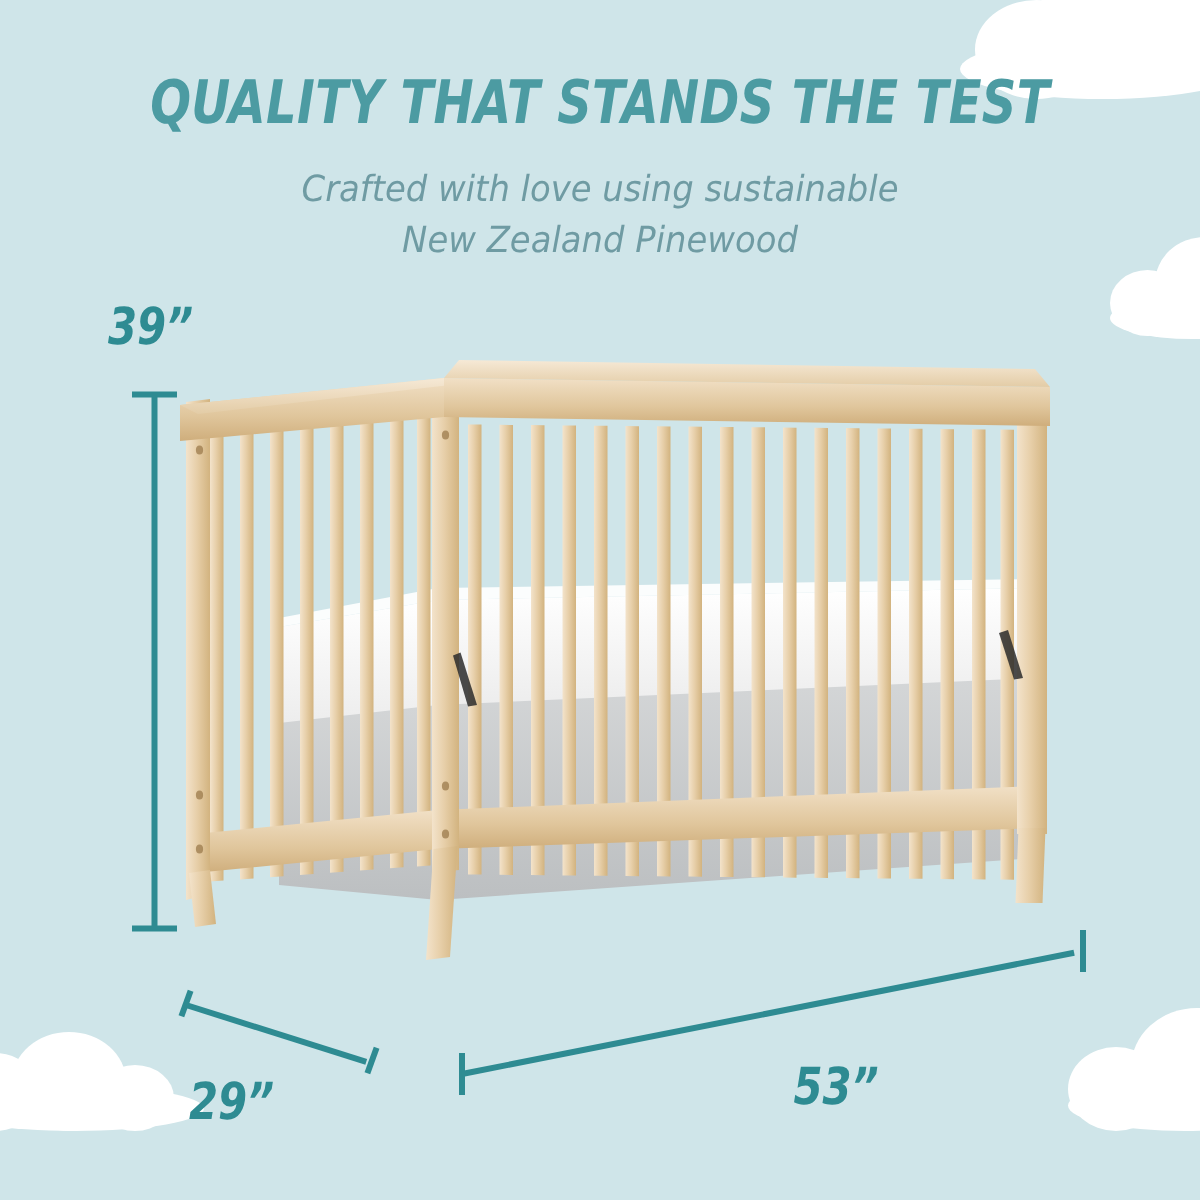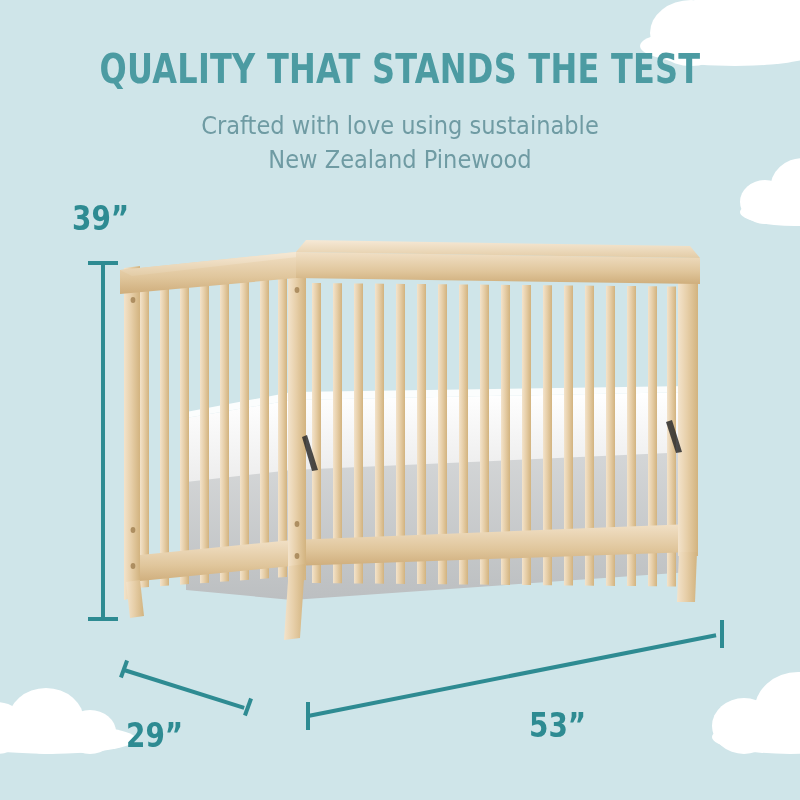--- a/index.html
+++ b/index.html
@@ -3,21 +3,21 @@
 <meta charset="utf-8">
 <style>
   * { margin:0; padding:0; box-sizing:border-box; }
   html,body { width:800px; height:800px; }
   body {
     font-family:"Liberation Sans", sans-serif;
     background:#cfe5e9;
     position:relative;
     overflow:hidden;
   }
-  #stage { position:absolute; inset:0; }
+  #stage { position:absolute; inset:0;font-style:italic; }
 
   
   .cloud { position:absolute; pointer-events:none; }
   .cloud i {
     position:absolute; background:#ffffff; border-radius:50%;
     display:block;
   }
 
   
   .headline {

